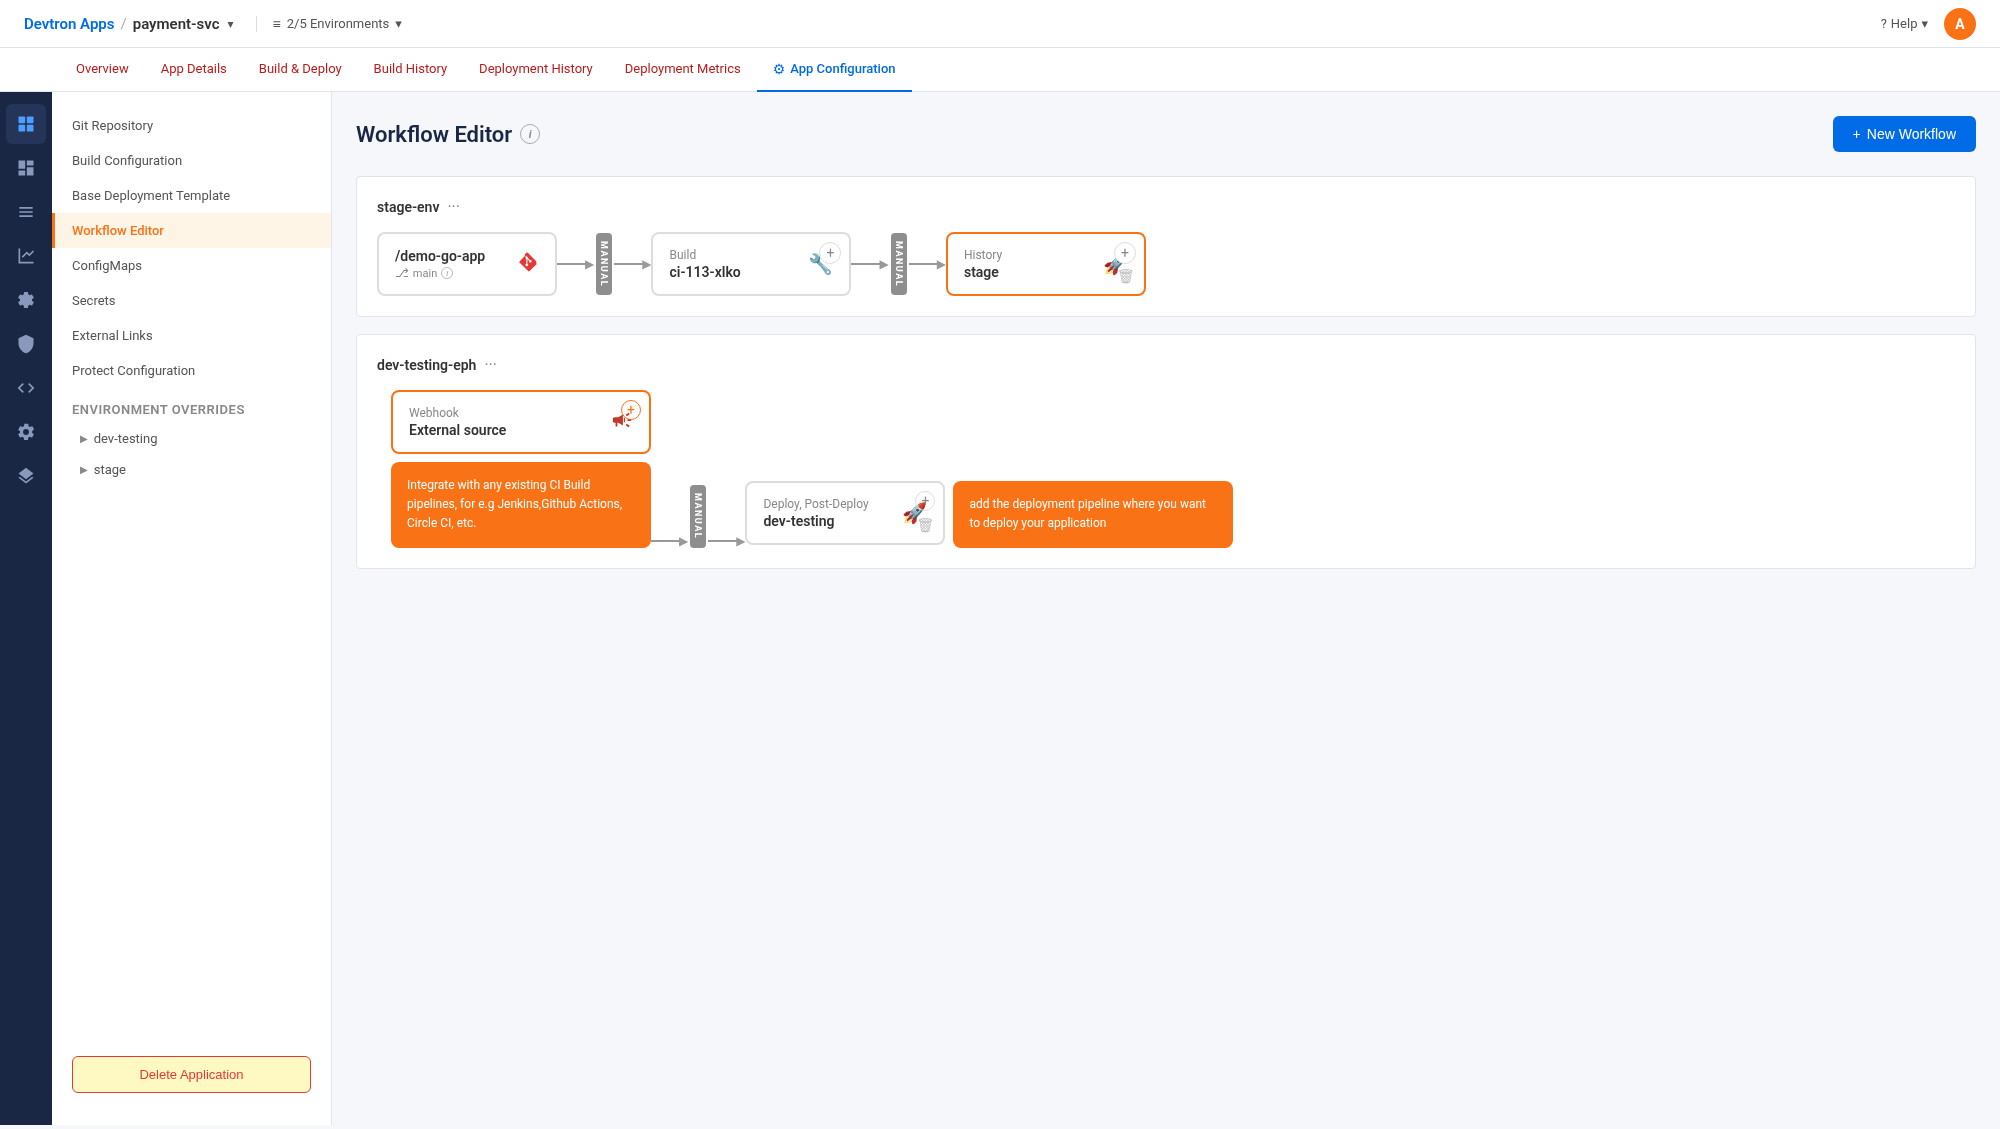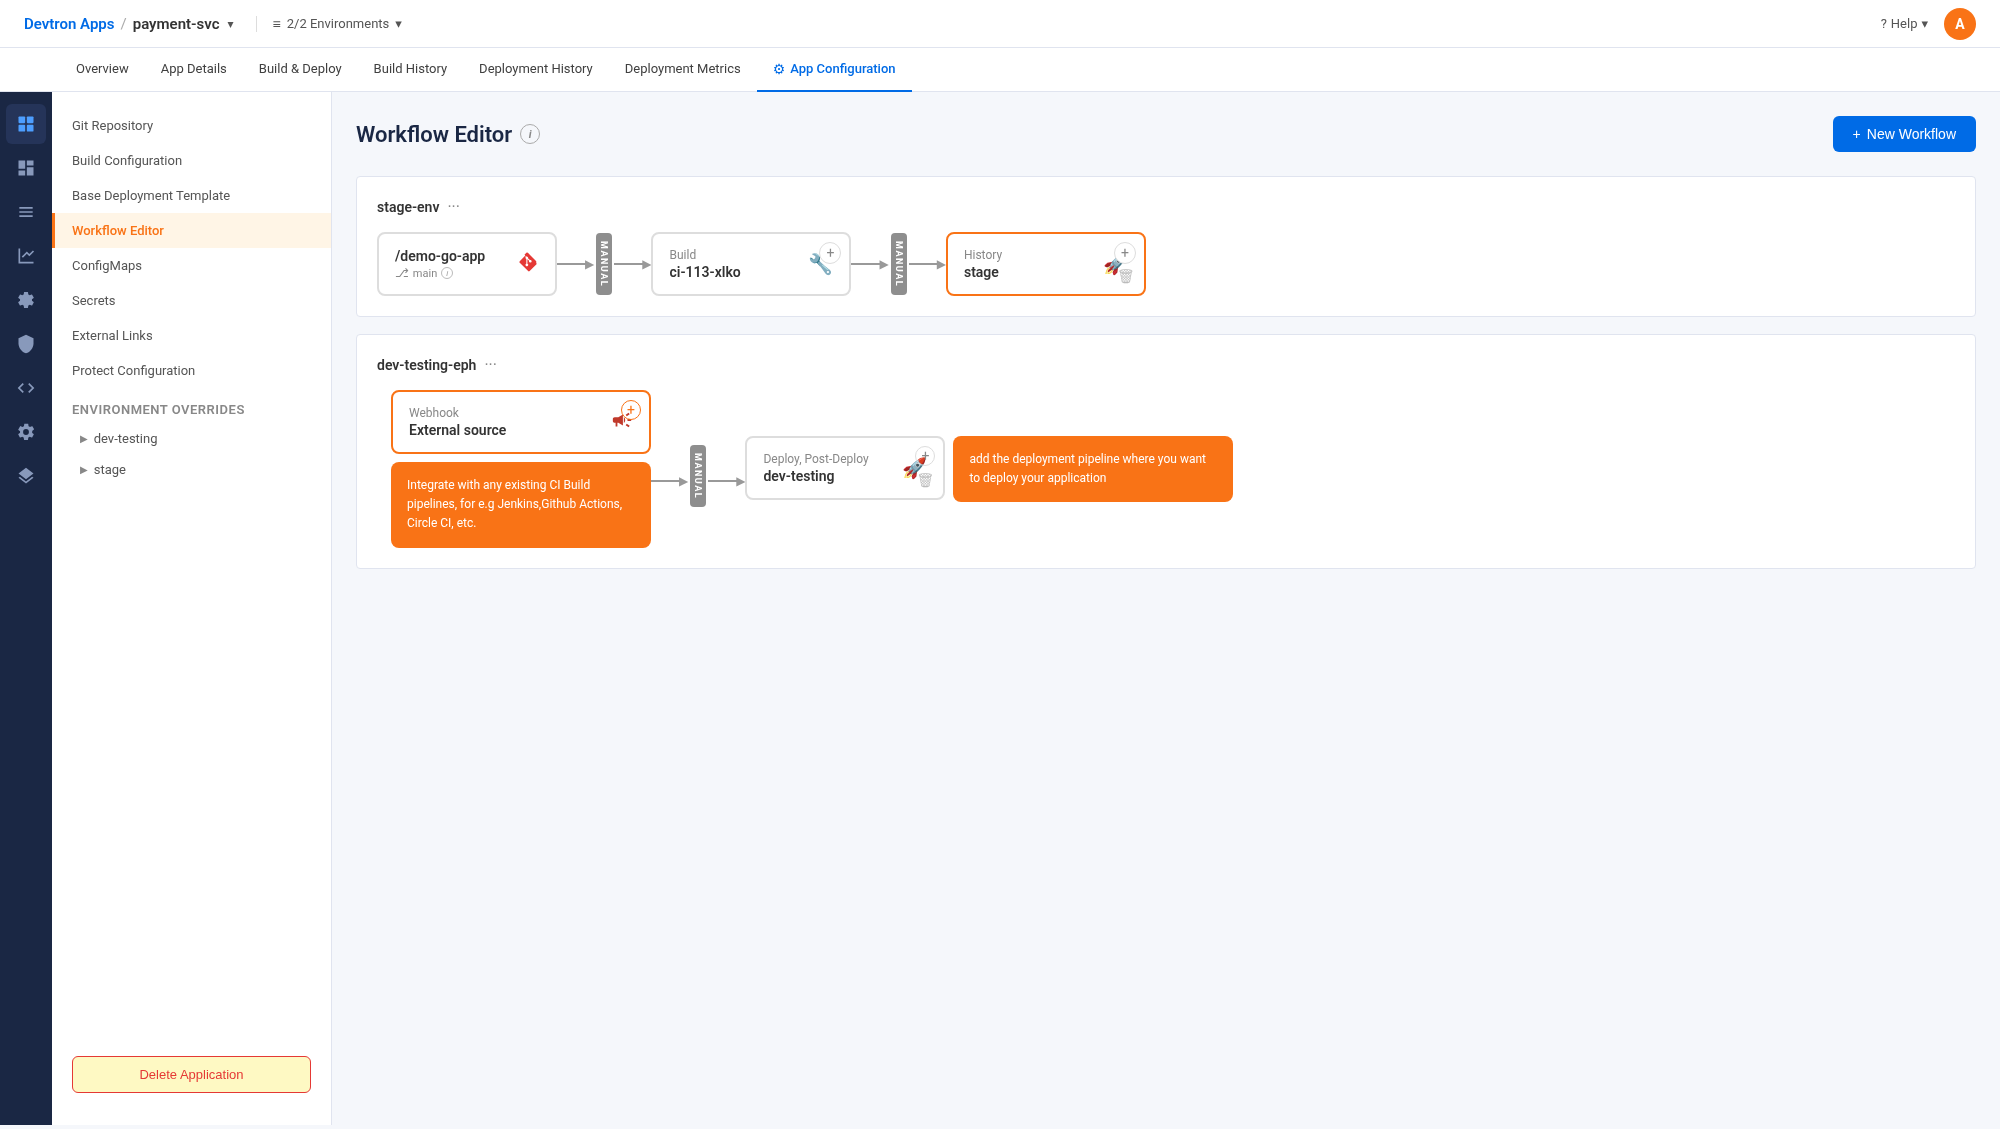--- a/index.html
+++ b/index.html
@@ -13,21 +13,21 @@
     .topbar-app { color: #333; font-weight: 600; font-size: 15px; }
     .topbar-chevron { color: #555; font-size: 12px; margin-left: 2px; }
     .topbar-envs { display: flex; align-items: center; gap: 6px; color: #555; font-size: 13px; border-left: 1px solid #ddd; margin-left: 16px; padding-left: 16px; cursor: pointer; }
     .filter-icon { color: #555; font-size: 14px; }
     .topbar-right { display: flex; align-items: center; gap: 16px; }
     .help-btn { display: flex; align-items: center; gap: 4px; color: #555; font-size: 13px; cursor: pointer; }
     .avatar { width: 32px; height: 32px; background: #f97316; border-radius: 50%; display: flex; align-items: center; justify-content: center; color: #fff; font-weight: 700; font-size: 14px; cursor: pointer; }
 
     
     .nav-tabs { display: flex; align-items: center; background: #fff; border-bottom: 1px solid #e0e4ef; padding: 0 24px 0 60px; height: 44px; gap: 0; }
-    .nav-tab { padding: 0 16px; height: 44px; display: flex; align-items: center; color: #404040; font-size: 13px; cursor: pointer; border-bottom: 2px solid transparent; white-space: nowrap; }
+    .nav-tab { padding: 0 16px; height: 44px; display: flex; align-items: center; color: #b91c1c; font-size: 13px; cursor: pointer; border-bottom: 2px solid transparent; white-space: nowrap; }
     .nav-tab.active { color: #006be6; border-bottom-color: #006be6; font-weight: 500; }
     .nav-tab-icon { margin-right: 5px; font-size: 14px; }
 
     
     .layout { display: flex; height: calc(100vh - 96px); }
 
     
     .icon-sidebar { width: 52px; background: #1a2744; display: flex; flex-direction: column; align-items: center; padding-top: 12px; gap: 4px; flex-shrink: 0; }
     .icon-sidebar-item { width: 40px; height: 40px; display: flex; align-items: center; justify-content: center; border-radius: 6px; color: #8899bb; font-size: 18px; cursor: pointer; }
     .icon-sidebar-item:hover, .icon-sidebar-item.active { background: #253459; color: #fff; }
@@ -88,21 +88,21 @@
 <body>
 
 <div class="topbar">
   <div class="topbar-left">
     <span class="topbar-brand">Devtron Apps</span>
     <span class="topbar-sep">/</span>
     <span class="topbar-app">payment-svc</span>
     <span class="topbar-chevron">▾</span>
     <div class="topbar-envs">
       <span class="filter-icon">≡</span>
-      <span>2/2 Environments</span>
+      <span>2/5 Environments</span>
       <span>▾</span>
     </div>
   </div>
   <div class="topbar-right">
     <div class="help-btn">
       <span>?</span>
       <span>Help</span>
       <span>▾</span>
     </div>
     <div class="avatar">A</div>
@@ -311,21 +311,21 @@
 
       </div>
     </div>
 
     <div class="workflow-section">
       <div class="workflow-env-header">
         <span class="workflow-env-name">dev-testing-eph</span>
         <span class="more-icon">···</span>
       </div>
 
-      <div style="display:flex; align-items:center; gap:0; flex-wrap:nowrap;padding-left:14px;">
+      <div style="display:flex; align-items:flex-end; gap:0; flex-wrap:nowrap;padding-left:14px;">
 
         <div style="display:flex; flex-direction:column; gap:0;">
           <div class="source-node" style="min-width:180px; position:relative;">
             <div class="pipeline-node-content">
               <div class="pipeline-node-title">Webhook</div>
               <div class="pipeline-node-name">External source</div>
             </div>
             <div style="font-size:20px; color:#c0392b;">
               <svg width="22" height="22" viewBox="0 0 24 24" fill="#c0392b">
                   <path d="M18 11v2h4v-2h-4zm-2 6.61c.96.71 2.21 1.65 3.2 2.39.4-.53.8-1.07 1.2-1.6-.99-.74-2.24-1.68-3.2-2.4-.4.54-.8 1.08-1.2 1.61zM20.4 5.6c-.4-.53-.8-1.07-1.2-1.6-.99.74-2.24 1.68-3.2 2.4.4.53.8 1.07 1.2 1.6.96-.72 2.21-1.65 3.2-2.4zM4 9c-1.1 0-2 .9-2 2v2c0 1.1.9 2 2 2h1v4h2v-4h1l5 3V6L8 9H4zm11.5 3c0-1.33-.58-2.53-1.5-3.35v6.69c.92-.81 1.5-2.01 1.5-3.34z"></path>

